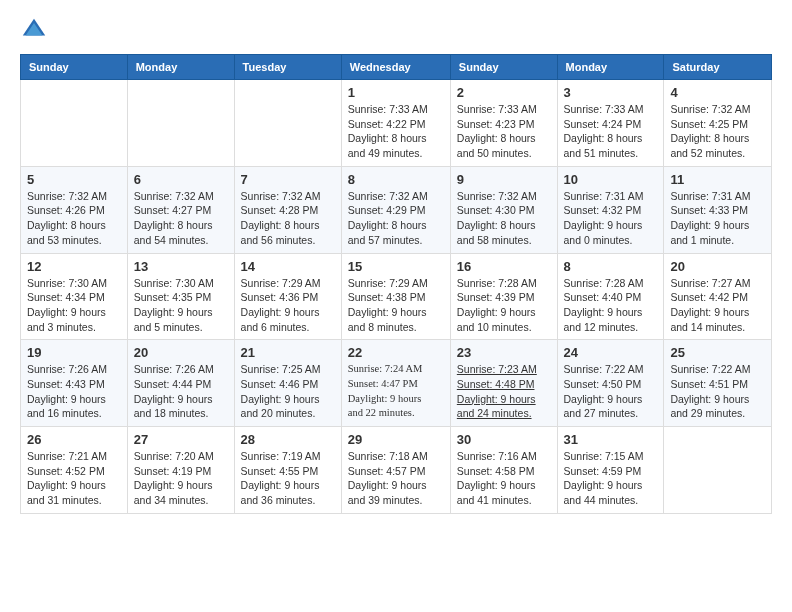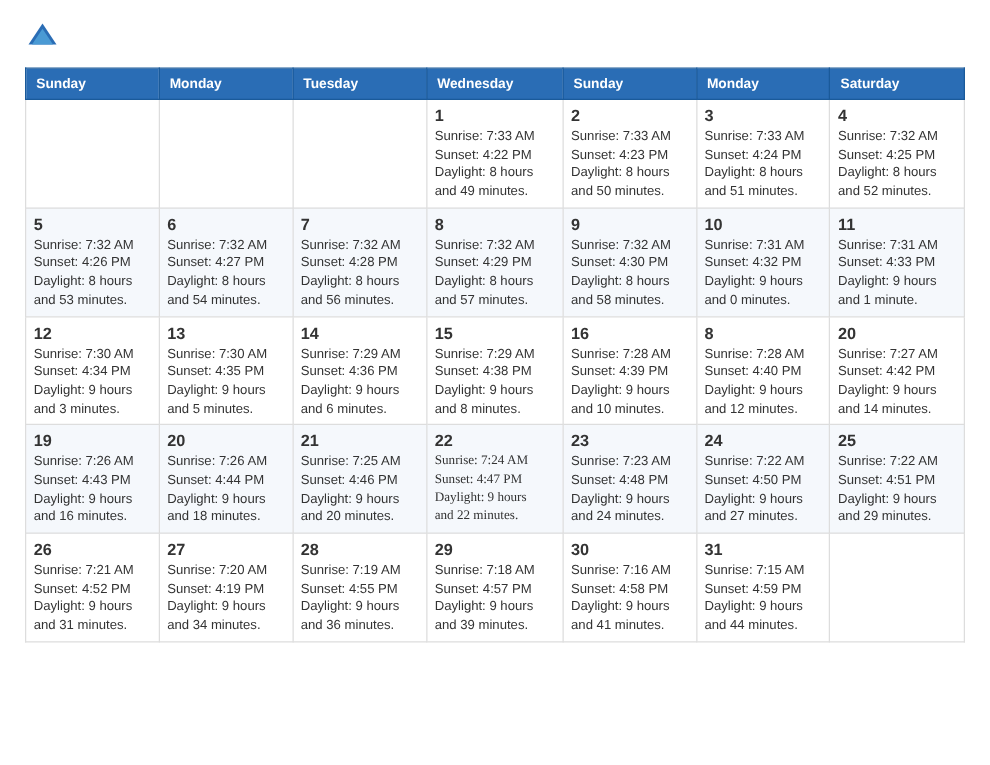--- a/index.html
+++ b/index.html
@@ -292,21 +292,21 @@
           </td>
           <td>
             <span class="day-number">22</span>
             <div class="day-info" style="white-space: pre-line; font-family: Liberation Serif, serif;">Sunrise: 7:24 AM
 Sunset: 4:47 PM
 Daylight: 9 hours
 and 22 minutes.</div>
           </td>
           <td>
             <span class="day-number">23</span>
-            <div class="day-info" style="white-space: pre-line;">Sunrise: 7:23 AM
+            <div class="day-info" style="white-space: pre-line; text-decoration: underline;">Sunrise: 7:23 AM
 Sunset: 4:48 PM
 Daylight: 9 hours
 and 24 minutes.</div>
           </td>
           <td>
             <span class="day-number">24</span>
             <div class="day-info" style="white-space: pre-line;">Sunrise: 7:22 AM
 Sunset: 4:50 PM
 Daylight: 9 hours
 and 27 minutes.</div>

